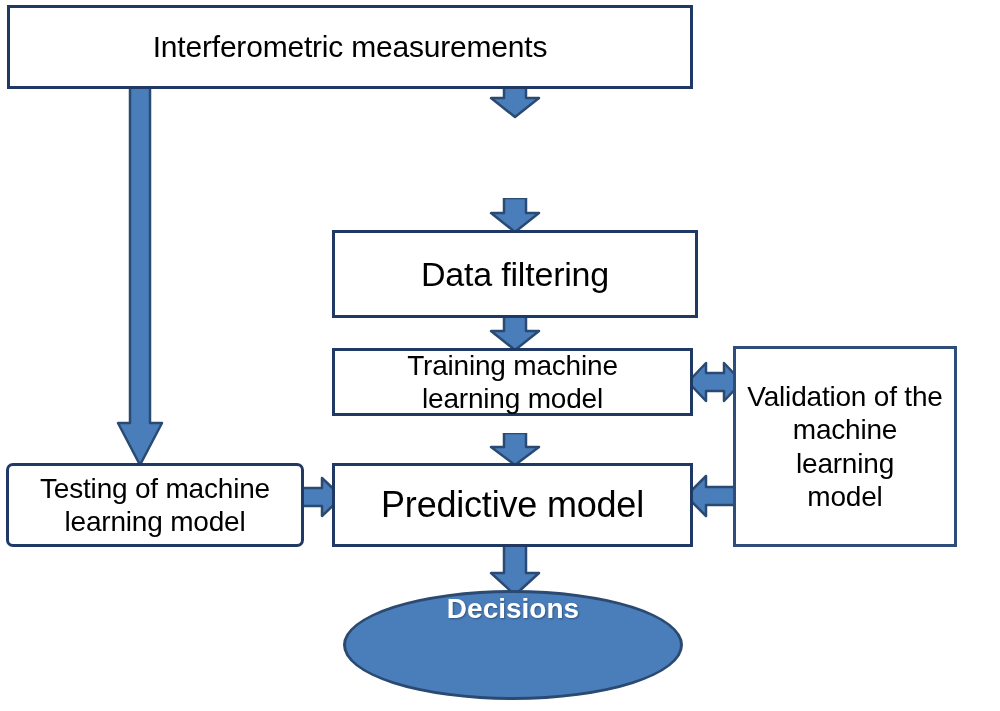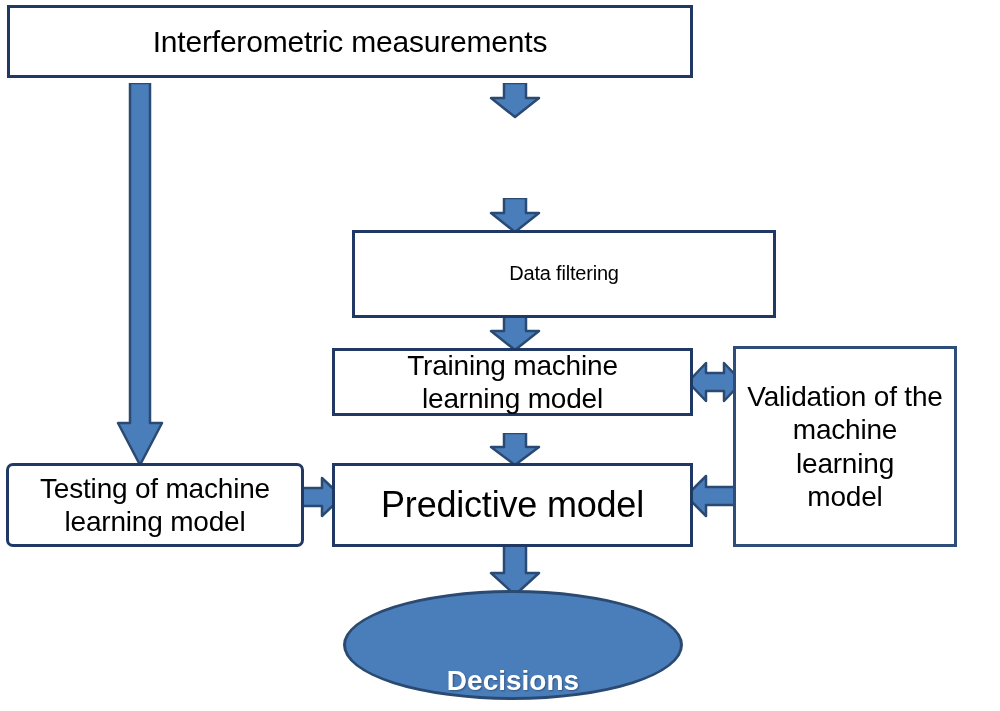--- a/index.html
+++ b/index.html
@@ -39,33 +39,33 @@
   .node.soft-border {
     border: 3px solid #2e4d7b;
   }
   .ellipse {
     position: absolute;
     box-sizing: border-box;
     background: #4a7ebb;
     border: 3px solid #2b4a72;
     border-radius: 50%;
     display: flex;
-    align-items: flex-end;
+    align-items: flex-start;
     justify-content: center;
     color: #ffffff;
     font-weight: bold;
     text-shadow: 1px 1px 2px rgba(0,0,0,0.35);
   }
   .arrow {
     position: absolute;
   }
   .arrow svg { display: block; }
-  #n_interferometric { left: 7px;  top: 5px;   width: 686px; height: 73px; font-size: 30px; }
+  #n_interferometric { left: 7px;  top: 5px;   width: 686px; height: 84px; font-size: 30px; }
   #n_mapping        { left: 332px; top: 115px; width: 361px; height: 85px; font-size: 28px; }
-  #n_filtering      { left: 352px; top: 230px; width: 424px; height: 88px; font-size: 20px; }
+  #n_filtering      { left: 332px; top: 230px; width: 366px; height: 88px; font-size: 34px; }
   #n_training       { left: 332px; top: 348px; width: 361px; height: 68px; font-size: 28px; }
   #n_predictive     { left: 332px; top: 463px; width: 361px; height: 84px; font-size: 36px; }
   #n_testing        { left: 6px;   top: 463px; width: 298px; height: 84px; font-size: 28px; border-radius: 7px; }
   #n_validation     { left: 733px; top: 346px; width: 224px; height: 201px; font-size: 28px; }
   #n_decisions      { left: 343px; top: 590px; width: 340px; height: 110px; font-size: 28px; }
 </style>
 </head>
 <body>
 
 <div id="canvas">

